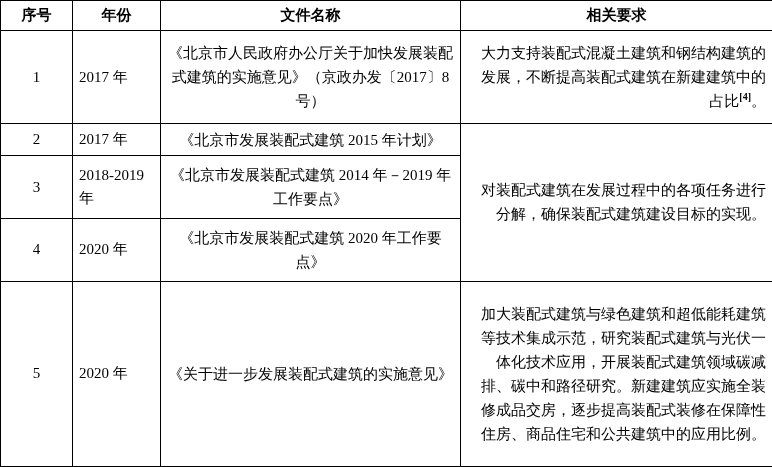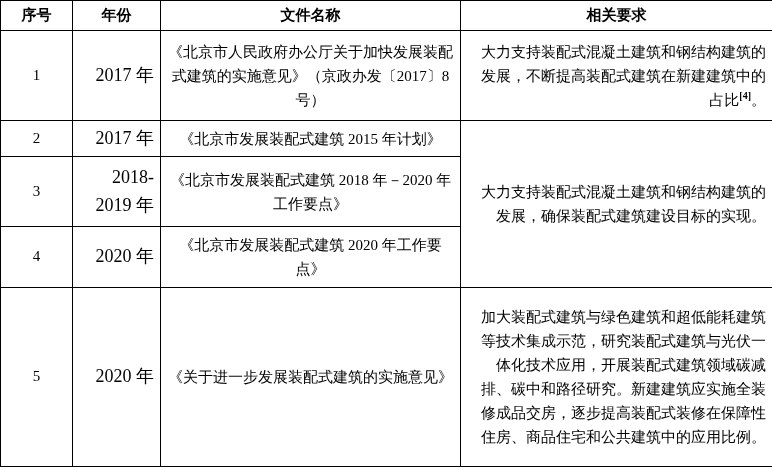--- a/index.html
+++ b/index.html
@@ -43,22 +43,22 @@
   col.c-no      { width: 72px; }
   col.c-year    { width: 88px; }
   col.c-name    { width: 300px; }
   col.c-req     { width: 312px; }
 
   td.cell-no {
     text-align: center;
     font-size: 15px;
   }
   td.cell-year {
-    text-align: right;
-    font-size: 18px;
+    text-align: left;
+    font-size: 15px;
     line-height: 1.55;
   }
   td.cell-name {
     text-align: center;
     font-size: 15px;
     line-height: 1.6;
   }
   td.cell-req {
     text-align: right;
     font-size: 15px;
@@ -93,26 +93,26 @@
       <tr>
         <td class="cell-no">1</td>
         <td class="cell-year">2017 年</td>
         <td class="cell-name">《北京市人民政府办公厅关于加快发展装配式建筑的实施意见》（京政办发〔2017〕8 号）</td>
         <td class="cell-req" rowspan="1"><span>大力支持装配式混凝土建筑和钢结构建筑的发展，不断提高装配式建筑在新建建筑中的占比</span><span class="sup">[4]</span><span>。</span></td>
       </tr>
       <tr>
         <td class="cell-no">2</td>
         <td class="cell-year">2017 年</td>
         <td class="cell-name">《北京市发展装配式建筑 2015 年计划》</td>
-        <td class="cell-req" rowspan="3">大力支持装配式混凝土建筑和钢结构建筑的发展，确保装配式建筑建设目标的实现。</td>
+        <td class="cell-req" rowspan="3">对装配式建筑在发展过程中的各项任务进行分解，确保装配式建筑建设目标的实现。</td>
       </tr>
       <tr>
         <td class="cell-no">3</td>
         <td class="cell-year">2018-2019 年</td>
-        <td class="cell-name">《北京市发展装配式建筑 2018 年－2020 年工作要点》</td>
+        <td class="cell-name">《北京市发展装配式建筑 2014 年－2019 年工作要点》</td>
       </tr>
       <tr>
         <td class="cell-no">4</td>
         <td class="cell-year">2020 年</td>
         <td class="cell-name">《北京市发展装配式建筑 2020 年工作要点》</td>
       </tr>
       <tr>
         <td class="cell-no">5</td>
         <td class="cell-year">2020 年</td>
         <td class="cell-name">《关于进一步发展装配式建筑的实施意见》</td>

